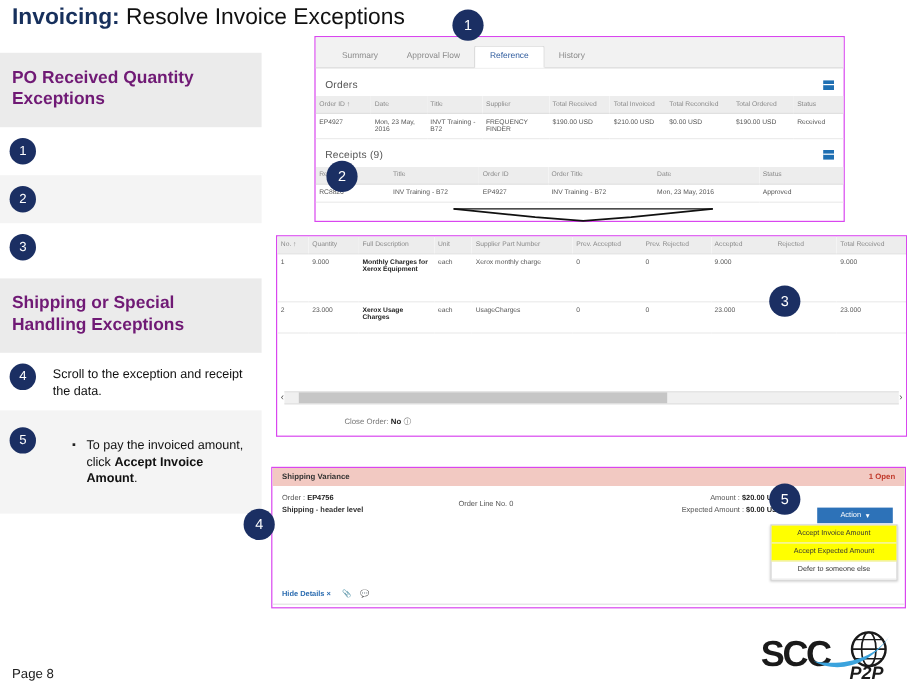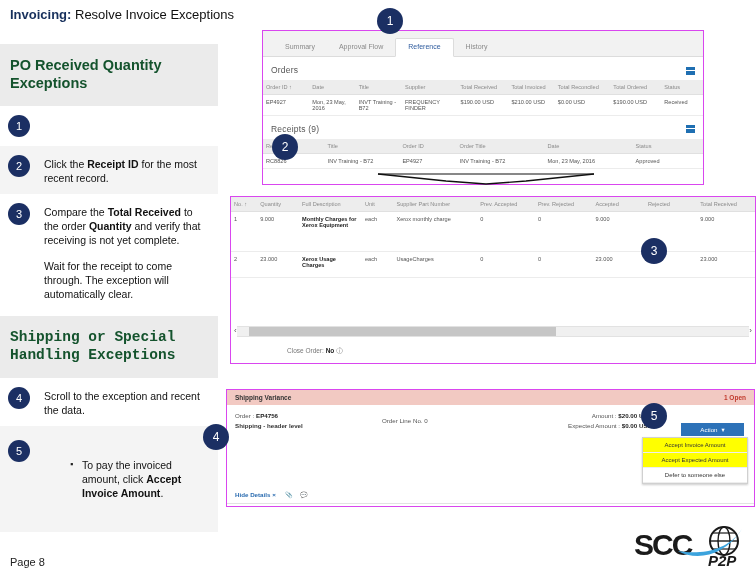--- a/index.html
+++ b/index.html
@@ -7,49 +7,49 @@
     width:756px;height:576px;
     background:#ffffff;
     font-family:"Liberation Sans", sans-serif;
     color:#000;
     overflow:hidden;
     position:relative;
   }
   
   #slide-title{
     position:absolute;left:10px;top:2px;
-    font-size:13px;line-height:26px;
+    font-size:19px;line-height:26px;
     white-space:nowrap;
     color:#111;
   }
   #slide-title .strong{font-weight:bold;color:#17305c;}
   
   #left-col{position:absolute;left:0;top:44px;width:218px;}
   .section-head{
     background:#ebebeb;
     padding:12px 10px 14px 10px;
     font-size:14.5px;font-weight:bold;line-height:18px;
-    color:#14532d;
+    color:#701a75;
   }
   .step{
     display:flex;align-items:flex-start;
     padding:9px 8px 9px 8px;
   }
   .step.alt{background:#f4f4f4;}
   .badge{
     width:22px;height:22px;border-radius:50%;
     background:#1b2f63;color:#fff;
     font-size:11px;line-height:22px;text-align:center;
     flex:0 0 22px;margin-right:14px;
     font-family:"Liberation Sans", sans-serif;
   }
   .step-text{font-size:10.5px;line-height:14px;color:#111;padding-top:2px;}
   .step-text b{font-weight:bold;}
   .para2{margin-top:12px;}
-  .bullets{margin:16px;padding-left:12px;list-style:none;}
+  .bullets{margin:6px;padding-left:12px;list-style:none;}
   .bullets li{position:relative;padding-left:10px;margin-bottom:1px;line-height:14px;}
   .bullets li:before{
     content:"\25AA";position:absolute;left:-2px;top:-1px;font-size:9px;color:#222;
   }
   #page-num{
     position:absolute;left:10px;top:556px;
     font-size:11px;color:#222;
   }
   
   .shot{
@@ -163,38 +163,31 @@
 <div id="left-col">
 
   <div class="section-head">PO Received Quantity Exceptions</div>
 
   <div class="step">
     <div class="badge">1</div>
   </div>
 
   <div class="step alt">
     <div class="badge">2</div>
-    <div class="step-text">
-      Click the <b>Receipt ID</b> for the most recent record.
-    </div>
   </div>
 
   <div class="step">
     <div class="badge">3</div>
-    <div class="step-text">
-      Compare the <b>Total Received</b> to the order <b>Quantity</b> and verify that receiving is not yet complete.
-      <div class="para2">Wait for the receipt to come through. The exception will automatically clear.</div>
-    </div>
-  </div>
-
-  <div class="section-head" style="margin-top:6px;font-family:Liberation Mono, monospace;">Shipping or Special Handling Exceptions</div>
+  </div>
+
+  <div class="section-head" style="margin-top:6px;">Shipping or Special Handling Exceptions</div>
 
   <div class="step">
     <div class="badge">4</div>
-    <div class="step-text">Scroll to the exception and recent the data.</div>
+    <div class="step-text">Scroll to the exception and receipt the data.</div>
   </div>
 
   <div class="step alt" style="padding-top:14px;padding-bottom:16px;">
     <div class="badge">5</div>
     <div class="step-text">
       <ul class="bullets">
         <li>To pay the invoiced amount, click <b>Accept Invoice Amount</b>.</li>
       </ul>
     </div>
   </div>

